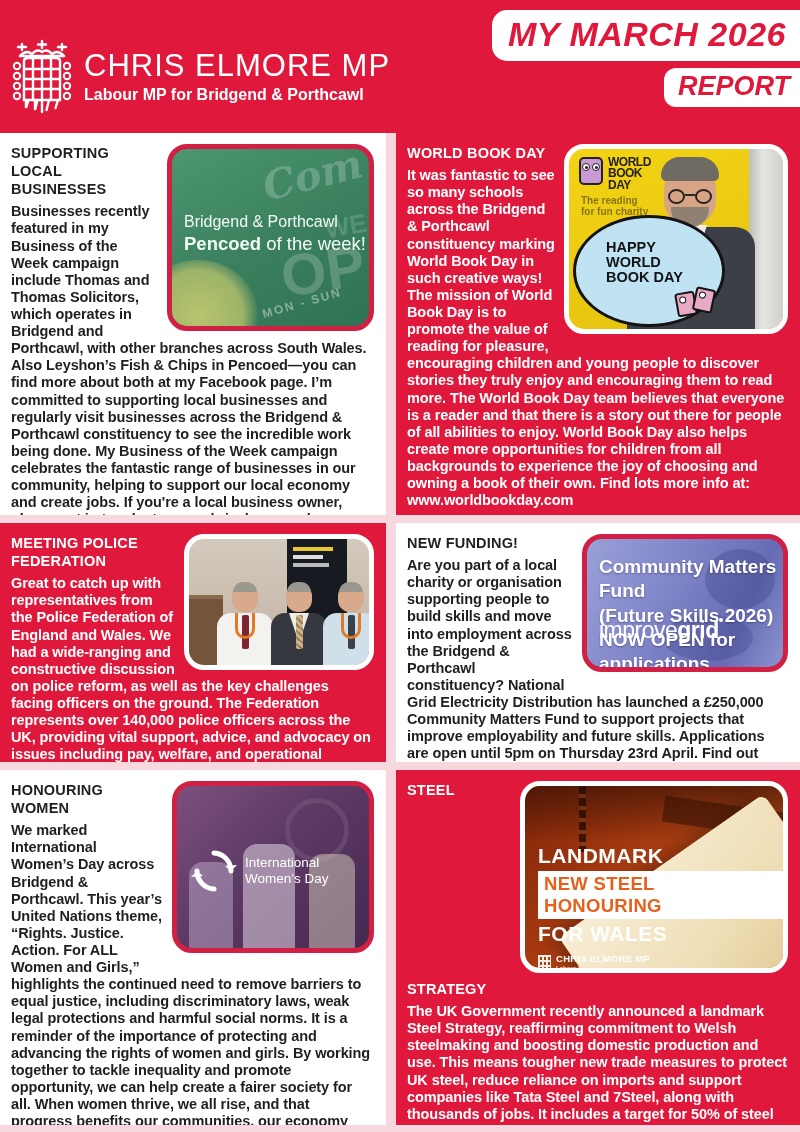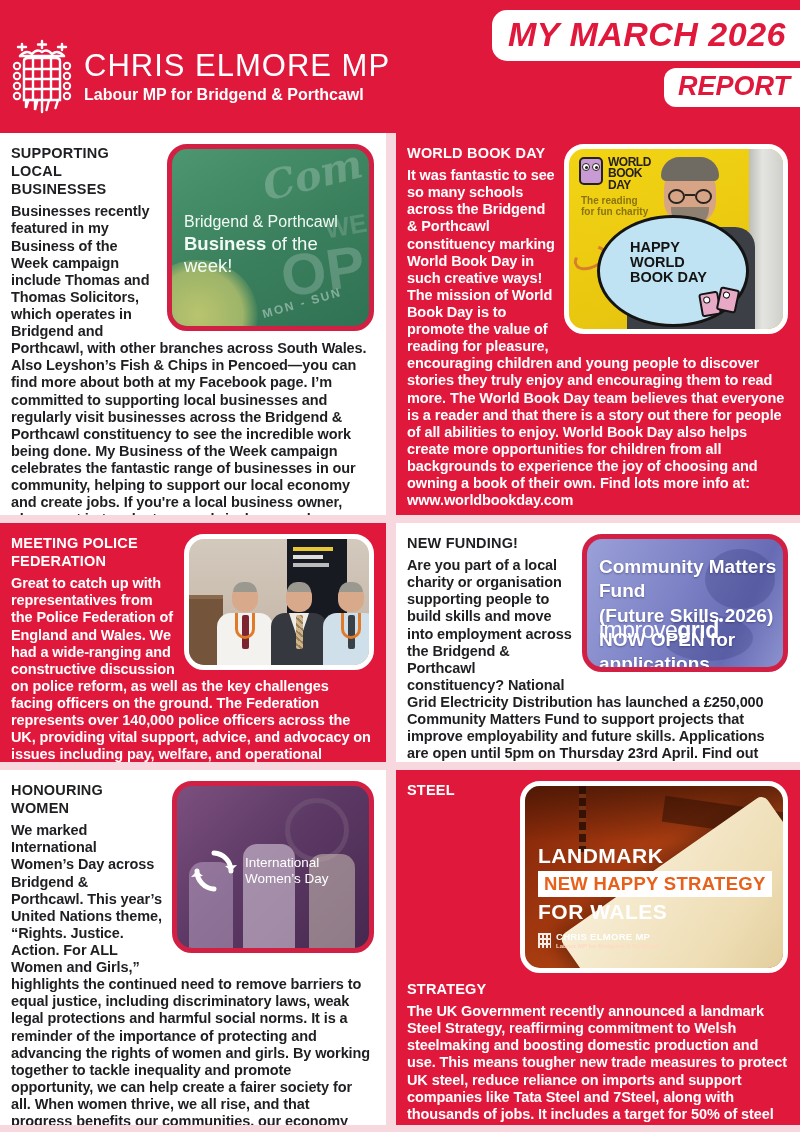--- a/index.html
+++ b/index.html
@@ -68,21 +68,21 @@
                clip-path:polygon(0 0,100% 0,50% 100%); }
   .man-tie { position:absolute; left:114px; bottom:48px; width:15px; height:55px; border-radius:3px;
              background:repeating-linear-gradient(35deg,#d9c9a6 0 4px,#c4ae8a 4px 6px,#a9885f 6px 8px); }
   .man-head { position:absolute; left:95px; top:16px; width:52px; height:60px; background:#d7a485; border-radius:24px; }
   .man-hair { position:absolute; left:92px; top:8px; width:58px; height:24px; background:#6f6a62; border-radius:28px 28px 8px 8px; }
   .man-beard { position:absolute; left:102px; top:58px; width:38px; height:20px; background:#8f8172; border-radius:0 0 18px 18px; }
   .man-glasses { position:absolute; left:99px; top:40px; width:44px; height:16px; }
   .man-glasses i { position:absolute; top:0; width:17px; height:15px; border:2.4px solid #272422; border-radius:50%; }
   .man-glasses i.g1{ left:0; } .man-glasses i.g2{ right:0; }
   .man-glasses:after { content:""; position:absolute; left:17px; top:5px; width:10px; height:2.4px; background:#272422; }
-  .bubble { position:absolute; left:28px; bottom:2px; width:152px; height:112px; background:#bfe3f2;
+  .bubble { position:absolute; left:4px; bottom:2px; width:152px; height:112px; background:#bfe3f2;
             border:3.5px solid #141414; border-radius:50%; }
   .bubble-text { position:absolute; left:30px; top:22px; width:80px; color:#141414; font-size:14.5px; font-weight:800; line-height:1.02; }
   .mini-book { position:absolute; width:20px; height:24px; background:#e8a9c6; border:2.4px solid #141414; border-radius:3px; }
   .mini-book:after { content:""; position:absolute; left:2px; top:2px; width:5px; height:5px; background:#fff; border:1.4px solid #141414; border-radius:50%; }
   .mb1 { right:26px; bottom:8px; transform:rotate(-10deg); }
   .mb2 { right:8px; bottom:12px; transform:rotate(12deg); }
   
   .police { width:190px; height:136px; background:linear-gradient(180deg,#d3c9bd 0%,#c9bcae 60%,#b5a796 100%); }
   .pol-furn { position:absolute; left:0; bottom:0; width:34px; height:70px; background:#74553c; border-top:4px solid #8a6a4d; }
   .pol-banner { position:absolute; left:98px; top:0; width:60px; height:92px; background:#171a21; }
@@ -185,21 +185,21 @@
 
     <section class="tile white clearfix">
       <figure class="biz bordered-red">
         <span class="biz-word biz-com">Com</span>
         <span class="biz-word biz-we">WE</span>
         <span class="biz-word biz-op">OP</span>
         <span class="biz-word biz-mon">MON - SUN</span>
         <span class="biz-ellipse"></span>
         <div class="biz-caption">
           <div class="biz-l1">Bridgend &amp; Porthcawl</div>
-          <div class="biz-l2"><span class="b">Business</span><span> of the week!</span></div>
+          <div class="biz-l2"><span class="b">Pencoed</span><span> of the week!</span></div>
         </div>
       </figure>
       <h2>SUPPORTING LOCAL BUSINESSES</h2>
       <p>Businesses recently featured in my Business of the Week campaign include Thomas and Thomas Solicitors, which operates in Bridgend and Porthcawl, with other branches across South Wales. Also Leyshon’s Fish &amp; Chips in Pencoed—you can find more about both at my Facebook page. I’m committed to supporting local businesses and regularly visit businesses across the Bridgend &amp; Porthcawl constituency to see the incredible work being done. My Business of the Week campaign celebrates the fantastic range of businesses in our community, helping to support our local economy and create jobs. If you're a local business owner, please get in touch at: www.chriselmore.wales</p>
     </section>
 
     <section class="tile red clearfix">
       <figure class="wbd bordered-white">
         <div class="wbd-wall"></div>
         <div class="wbd-logo">
@@ -312,21 +312,21 @@
     </section>
 
     <section class="tile red clearfix">
       <figure class="steel bordered-white">
         <div class="steel-top"></div>
         <div class="steel-chain"></div>
         <div class="steel-arm"></div>
         <div class="steel-slab"></div>
         <div class="steel-text">
           <div class="st-l1">LANDMARK</div>
-          <div><span class="st-l2">NEW HAPPY STRATEGY</span></div>
+          <div><span class="st-l2">NEW STEEL HONOURING</span></div>
           <div class="st-l3">FOR WALES</div>
           <div class="st-brand">
             <span class="st-port"></span>
             <span>
               <div class="st-brand-name">CHRIS ELMORE MP</div>
               <div class="st-brand-sub">Labour MP for Bridgend &amp; Porthcawl</div>
             </span>
           </div>
         </div>
       </figure>

